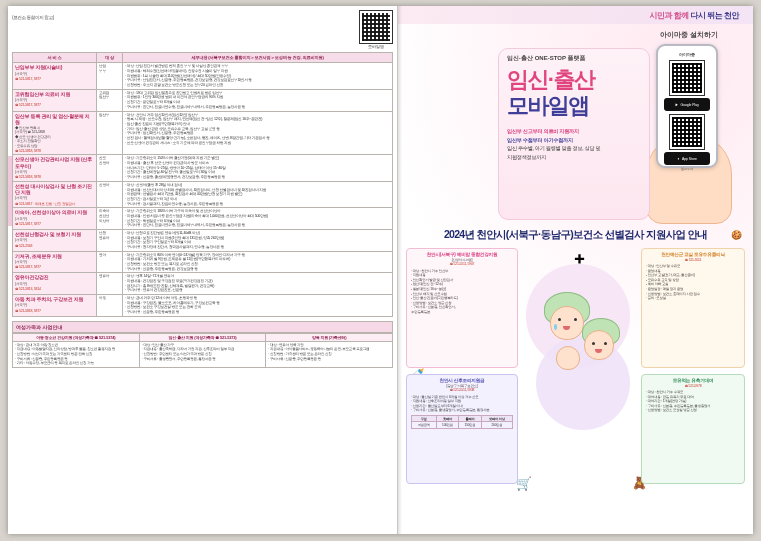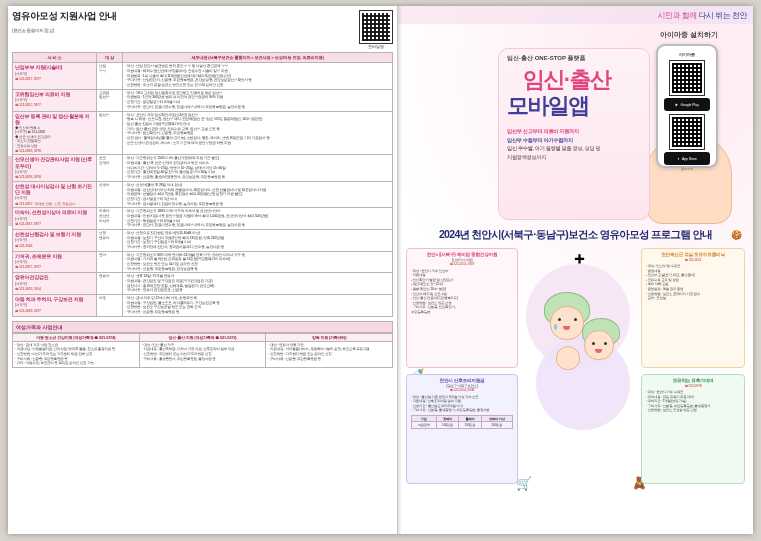--- a/index.html
+++ b/index.html
@@ -94,38 +94,38 @@
   
   .right-page {
     width: 355px; height:100%;
     position:relative;
     background:
       radial-gradient(circle at 78% 12%, #ffe9f1 0%, #fff 55%),
       linear-gradient(180deg,#fffdf8 0%,#fdf6ee 100%);
     overflow:hidden;
   }
   .slogan {
-    position:absolute; right:6px; top:4px;
-    font-size:8px; font-weight:normal; color:#d24b86;
+    position:absolute; right:14px; top:4px;
+    font-size:8px; font-weight:bold; color:#d24b86;
     letter-spacing:-0.5px;
     text-align:right;
   }
   .slogan .b { color:#3a3a8c; }
   
   .phone-panel {
     position:absolute; left:100px; top:42px; width:152px; height:172px;
     background:linear-gradient(180deg,#fef2f7 0%,#fde6ef 100%);
     border-radius:10px;
     border:1px solid #f3c9dc;
   }
   .onestop {
     position:absolute; left:8px; top:5px; font-size:6px; color:#444; font-weight:bold;
   }
   .big1 {
-    position:absolute; left:24px; top:20px; font-size:22px; font-weight:bold;
+    position:absolute; left:8px; top:20px; font-size:22px; font-weight:bold;
     color:#e0457f; letter-spacing:-1.6px; line-height:1;
   }
   .big2 {
     position:absolute; left:8px; top:46px; font-size:22px; font-weight:bold;
     color:#3f3f99; letter-spacing:-1.6px; line-height:1;
   }
   .bullets {
     position:absolute; left:8px; top:78px; right:6px;
     font-size:5.2px; line-height:1.65; color:#333; letter-spacing:-0.3px;
   }
@@ -226,21 +226,20 @@
   .tabs-left { position:absolute; left:-1px; top:150px; width:5px; height:70px; background:#f0c9dc;}
 </style>
 </head>
 <body>
 
 <div class="sheet">
 
   <div class="left-page">
     <div class="lp-head">
       <div class="lp-title">
-        <span class="t2">영유아모성 지원사업 안내</span>
         <span style="font-size:4.6px;font-weight:normal;color:#555;">(보건소 통합이지 참고)</span>
       </div>
       <div>
         <div class="qr-top"></div>
         <div class="qr-cap">모바일앱</div>
       </div>
     </div>
 
     <div class="table-wrap">
       <table class="prog">
@@ -468,21 +467,21 @@
         <span>Google Play</span>
       </div>
       <div class="pqr"></div>
       <div class="store-badge">
         <span>✦</span>
         <span>App Store</span>
       </div>
       <div class="appstore-note">앱스토어</div>
     </div>
 
-    <div class="rp-banner">2024년 천안시(서북구·동남구)보건소 영유아모성 프로그램 안내</div>
+    <div class="rp-banner">2024년 천안시(서북구·동남구)보건소 선별검사 지원사업 안내</div>
 
     <div class="blob blob1"></div>
     <div class="blob blob2"></div>
     <div class="hood h1"></div>
     <div class="baby-face bf1"></div>
     <div class="eye" style="left:160px;top:312px;"></div>
     <div class="eye" style="left:176px;top:312px;"></div>
     <div class="mouth" style="left:165px;top:320px;"></div>
     <div class="tear" style="left:156px;top:318px;"></div>
     <div class="hood h2"></div>

